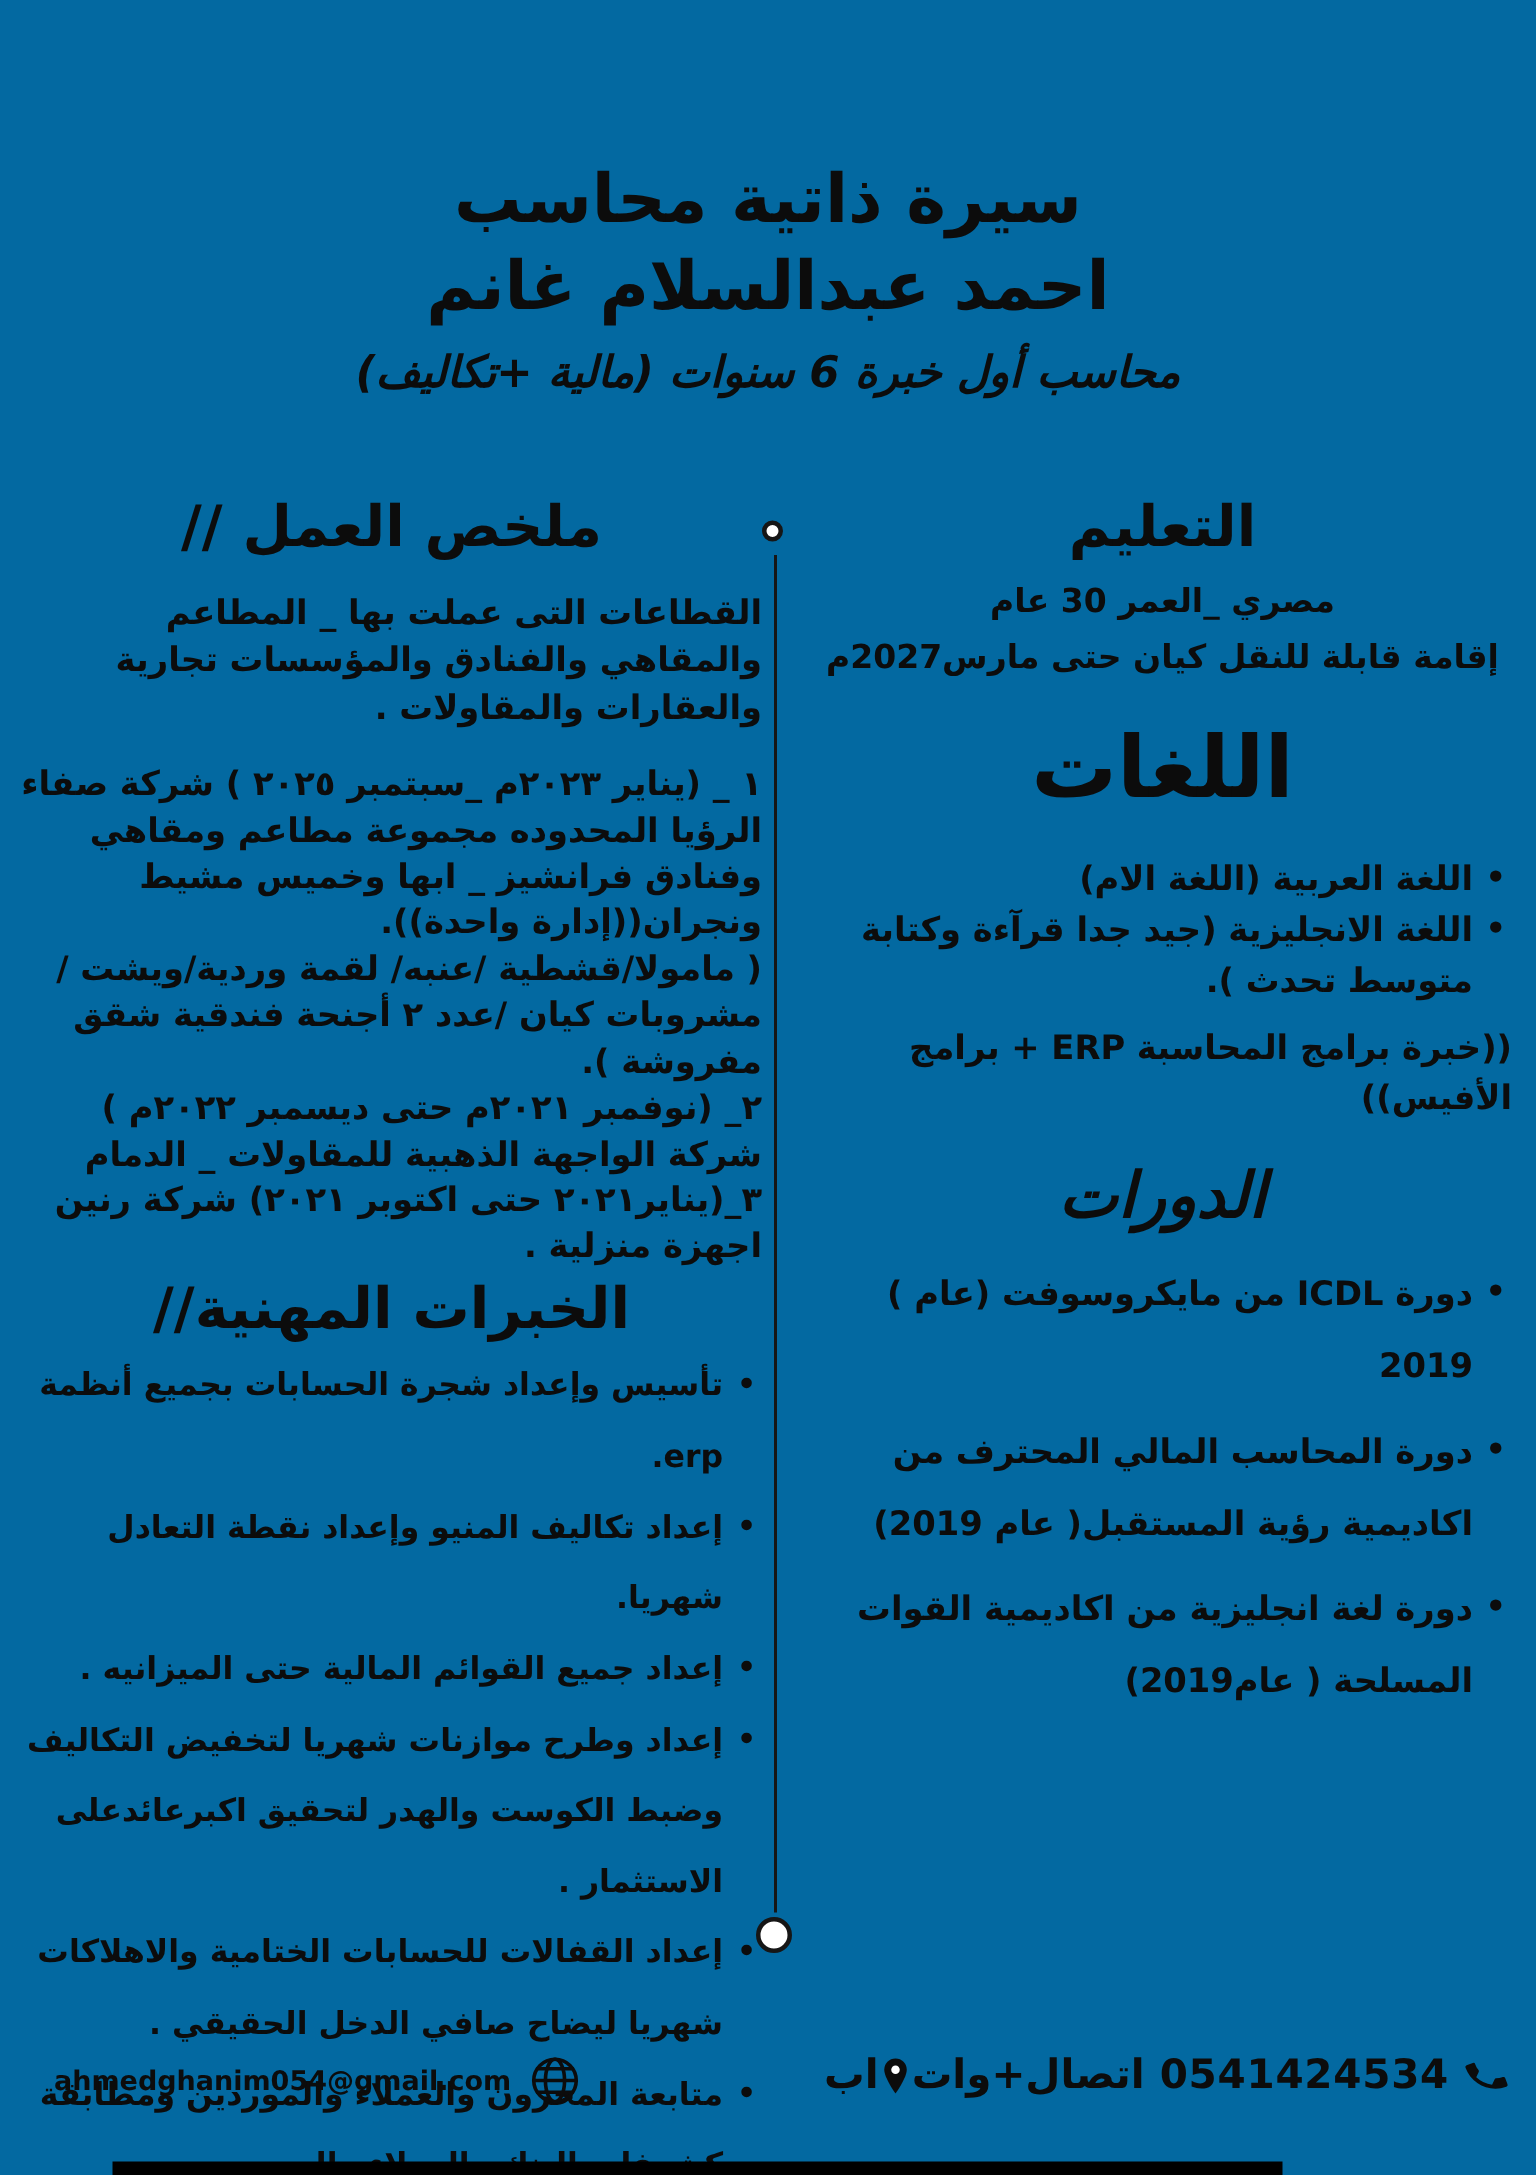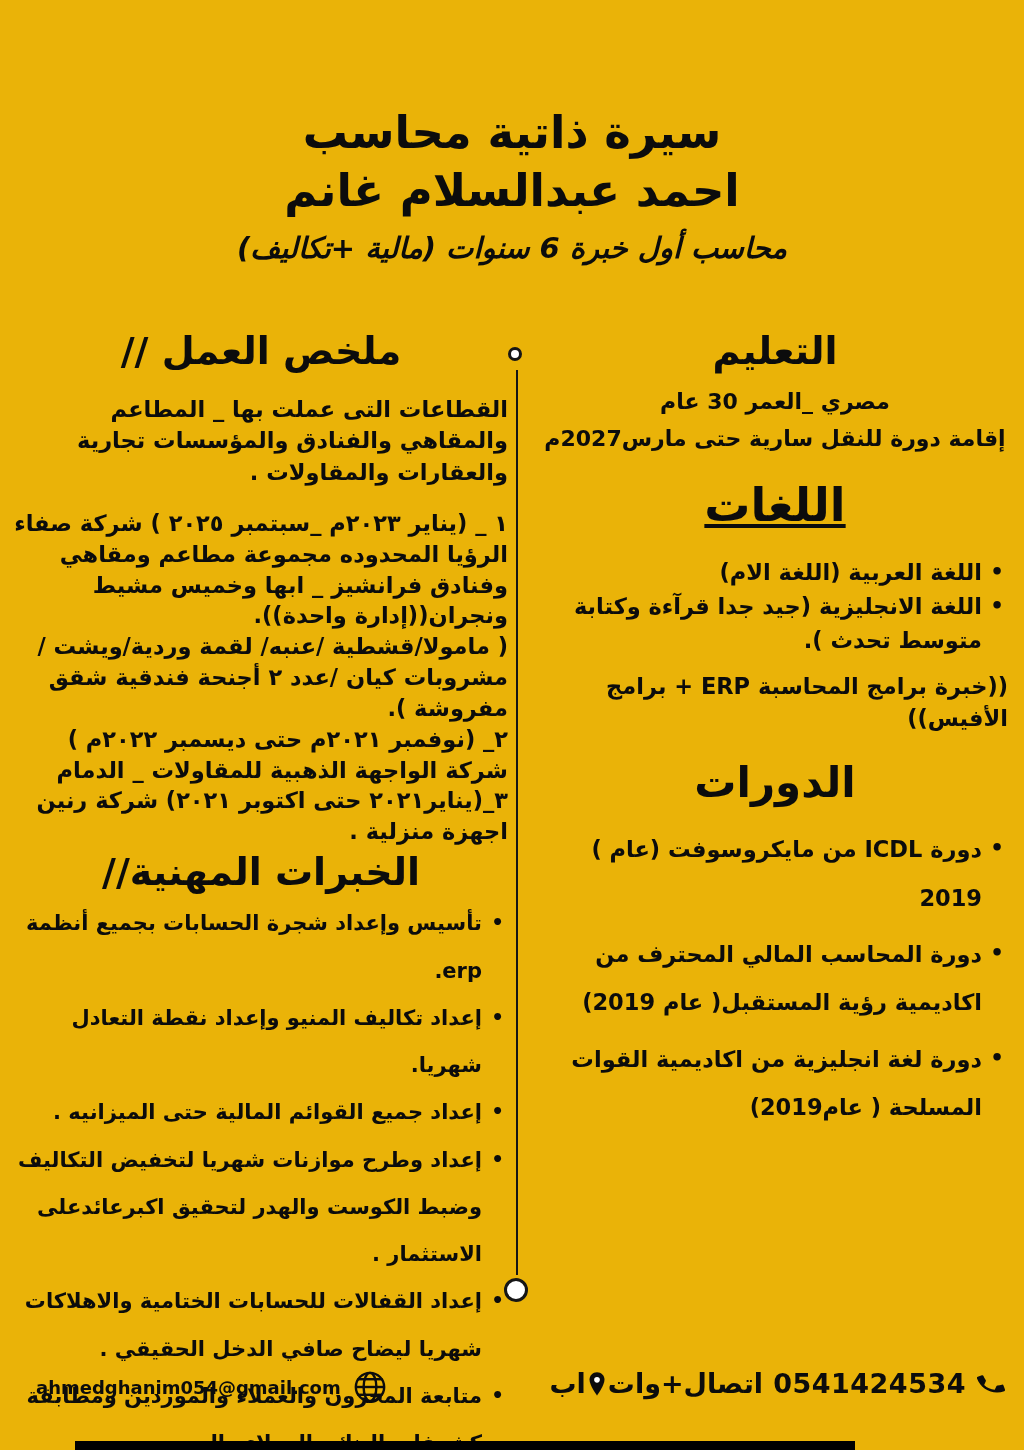--- a/index.html
+++ b/index.html
@@ -2,21 +2,21 @@
 <html lang="ar" dir="rtl"><head>
 <meta charset="utf-8">
 <style>
   * { box-sizing: border-box; margin: 0; padding: 0; }
   html,body { background:#e8e8e8; }
   body { font-family: "DejaVu Sans", sans-serif; }
   .page {
     position: relative;
     width: 1024px; height: 1450px;
     margin: 0 auto;
-    background: #eab308;
+    background: #0369a1;
     color: #0c0c0c;
     font-weight: bold;
     direction: rtl;
     overflow: hidden;
   }
 
   
   .hdr { position: absolute; top: 104px; left: 0; width: 100%; text-align: center; }
   .hdr .t1 { font-size: 45px; line-height: 1.28; letter-spacing: -1px; }
   .hdr .sub { font-size: 29px; margin-top: 12px; font-style: italic; }
@@ -27,23 +27,23 @@
     border: 3px solid #161616; border-radius: 50%; background: #fff; }
   .div-circ-bot { position: absolute; left: 504px; top: 1278px; width: 24px; height: 24px;
     border: 3px solid #161616; border-radius: 50%; background: #fff; }
 
   
   .col { position: absolute; top: 328px; }
   .col-right { right: 16px;  width: 466px; margin-left: 16px; }
   .col-left  { left: 14px;   width: 494px; }
 
   h2.sec { text-align: center; font-size: 38px; line-height: 1.25; letter-spacing: -1px; }
-  h2.h-langs   { font-size: 46px; margin-top: 20px; text-decoration: underline; }
+  h2.h-langs   { font-size: 57px; margin-top: 20px; }
   h2.h-skills  { font-size: 39px; margin-top: 24px; }
-  h2.h-courses { font-size: 42px; margin-top: 22px; }
+  h2.h-courses { font-size: 42px; margin-top: 22px; font-style: italic; }
   h2.h-exp     { margin-top: 2px; }
 
   .edu { margin-top: 8px; text-align: center; font-size: 22px; line-height: 1.62; }
   .edu div { margin-bottom: 2px; }
 
   .list { text-align: right; }
   .li { position: relative; padding-right: 26px; }
   .li::before { content: "•"; position: absolute; right: 4px; top: 0; font-size: 0.95em; }
 
   .lang-list  { margin-top: 22px; font-size: 22.5px; line-height: 1.5; }
@@ -82,21 +82,21 @@
 
   <div class="div-circ-top"></div>
   <div class="div-line"></div>
   <div class="div-circ-bot"></div>
 
   <section class="col col-right">
 
     <h2 class="sec">التعليم</h2>
     <div class="edu">
       <div>مصري _العمر 30 عام</div>
-      <div>إقامة  دورة للنقل سارية حتى مارس2027م</div>
+      <div>إقامة  قابلة للنقل كيان حتى مارس2027م</div>
     </div>
 
     <h2 class="sec h-langs">اللغات</h2>
     <div class="list lang-list">
       <div class="li"><span>اللغة العربية (اللغة الام)</span></div>
       <div class="li"><span>اللغة الانجليزية (جيد جدا قرآءة وكتابة متوسط تحدث ).</span></div>
     </div>
 
     <div class="skill-intro">((خبرة برامج المحاسبة ERP + برامج الأفيس))</div>
 

